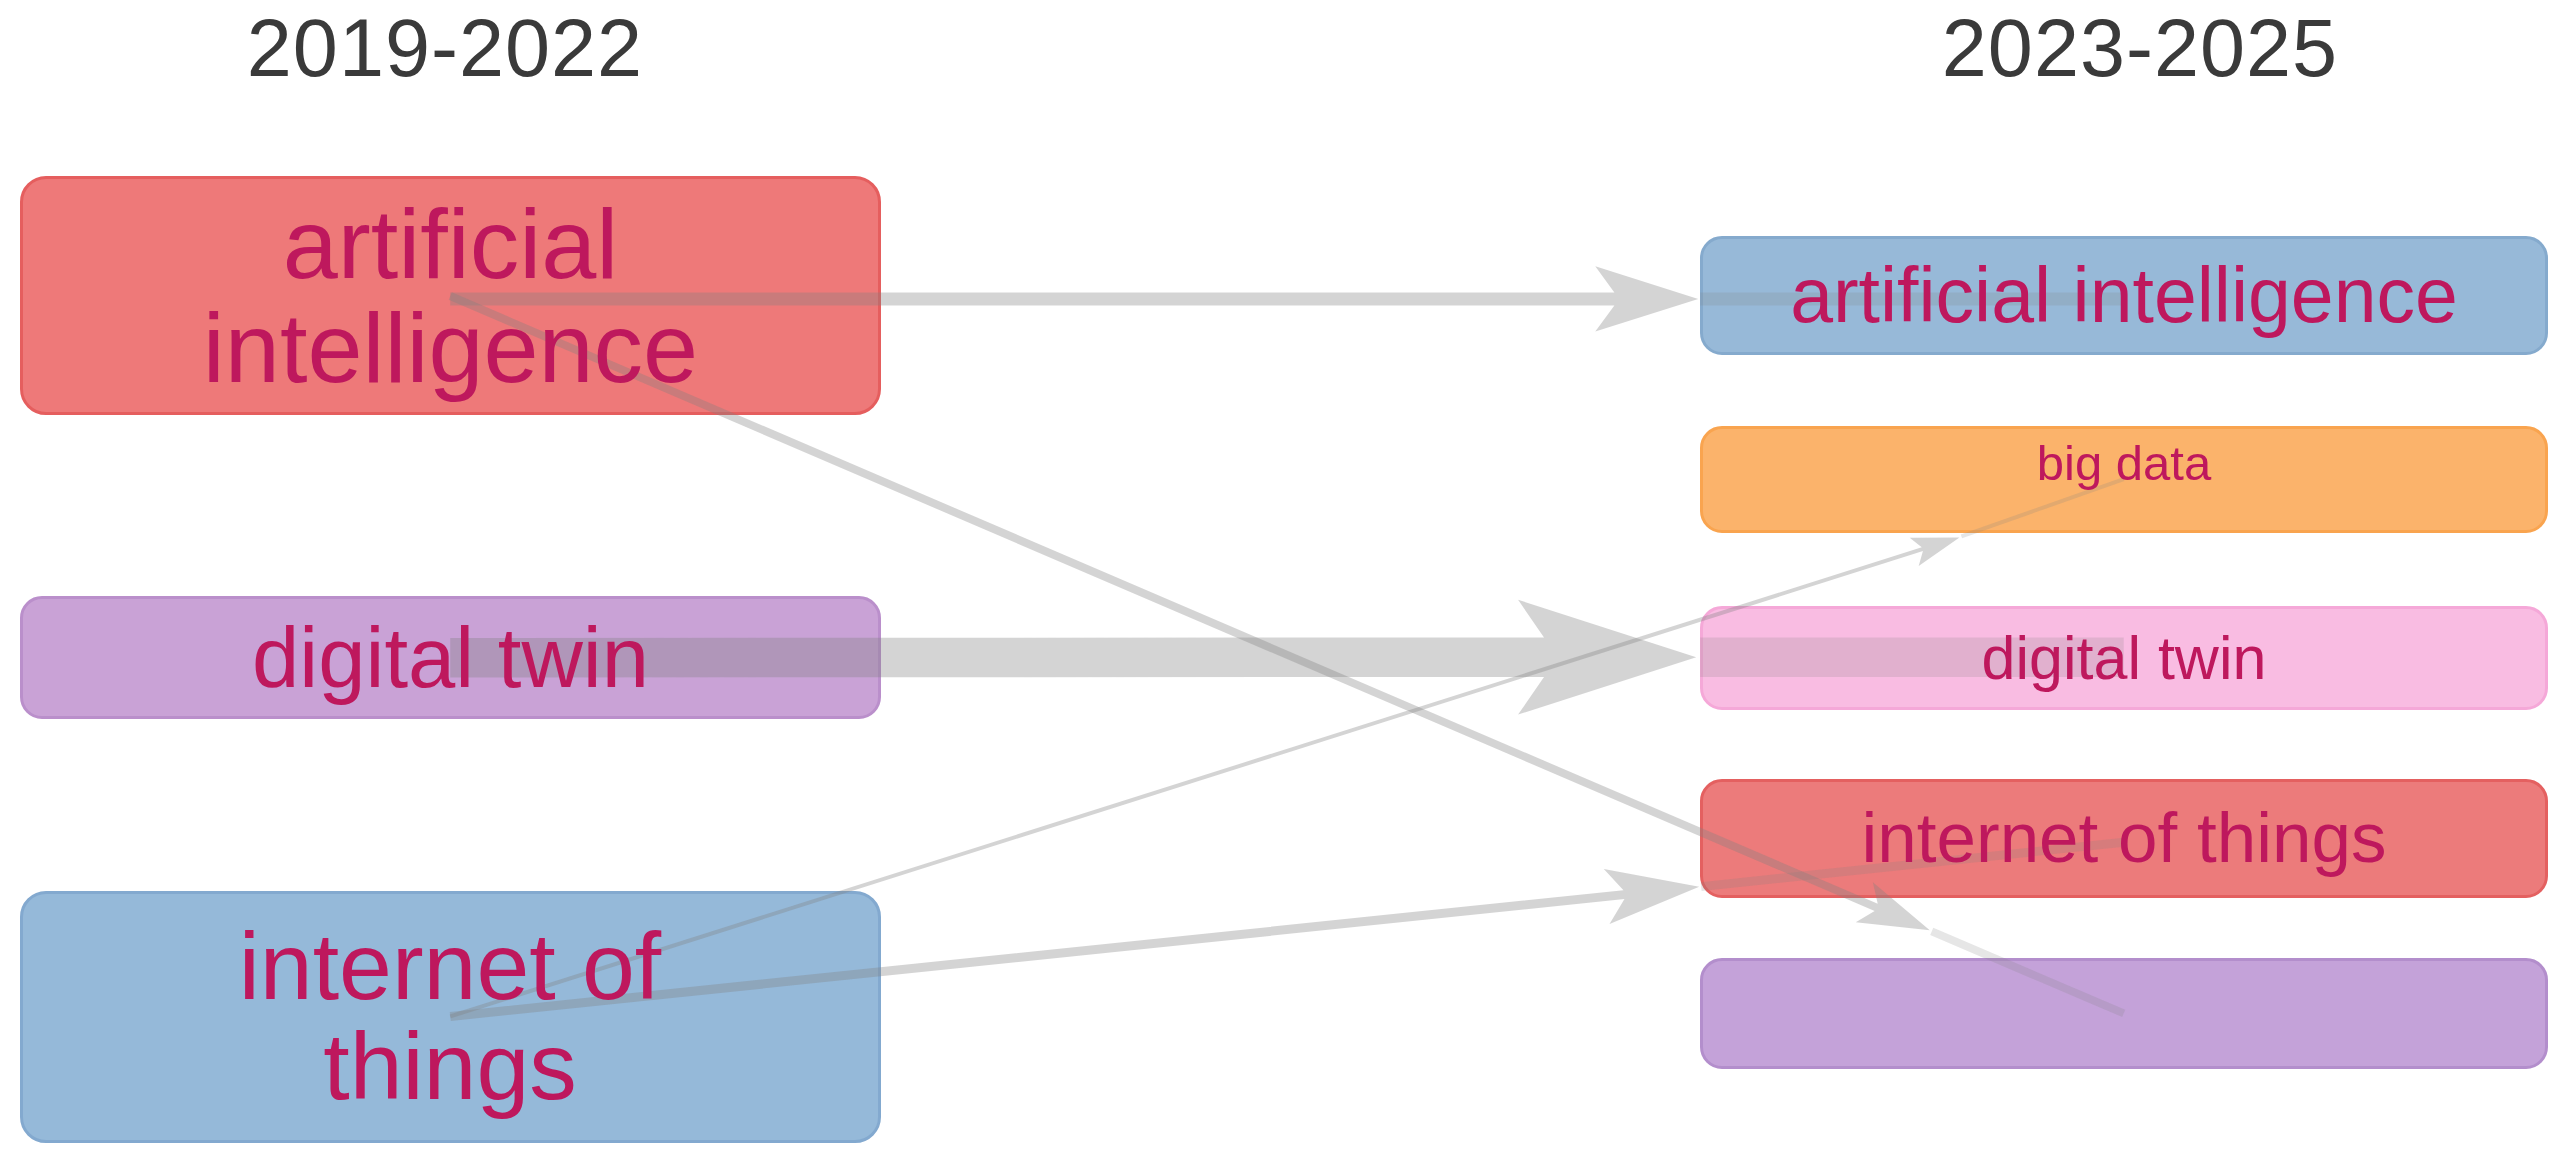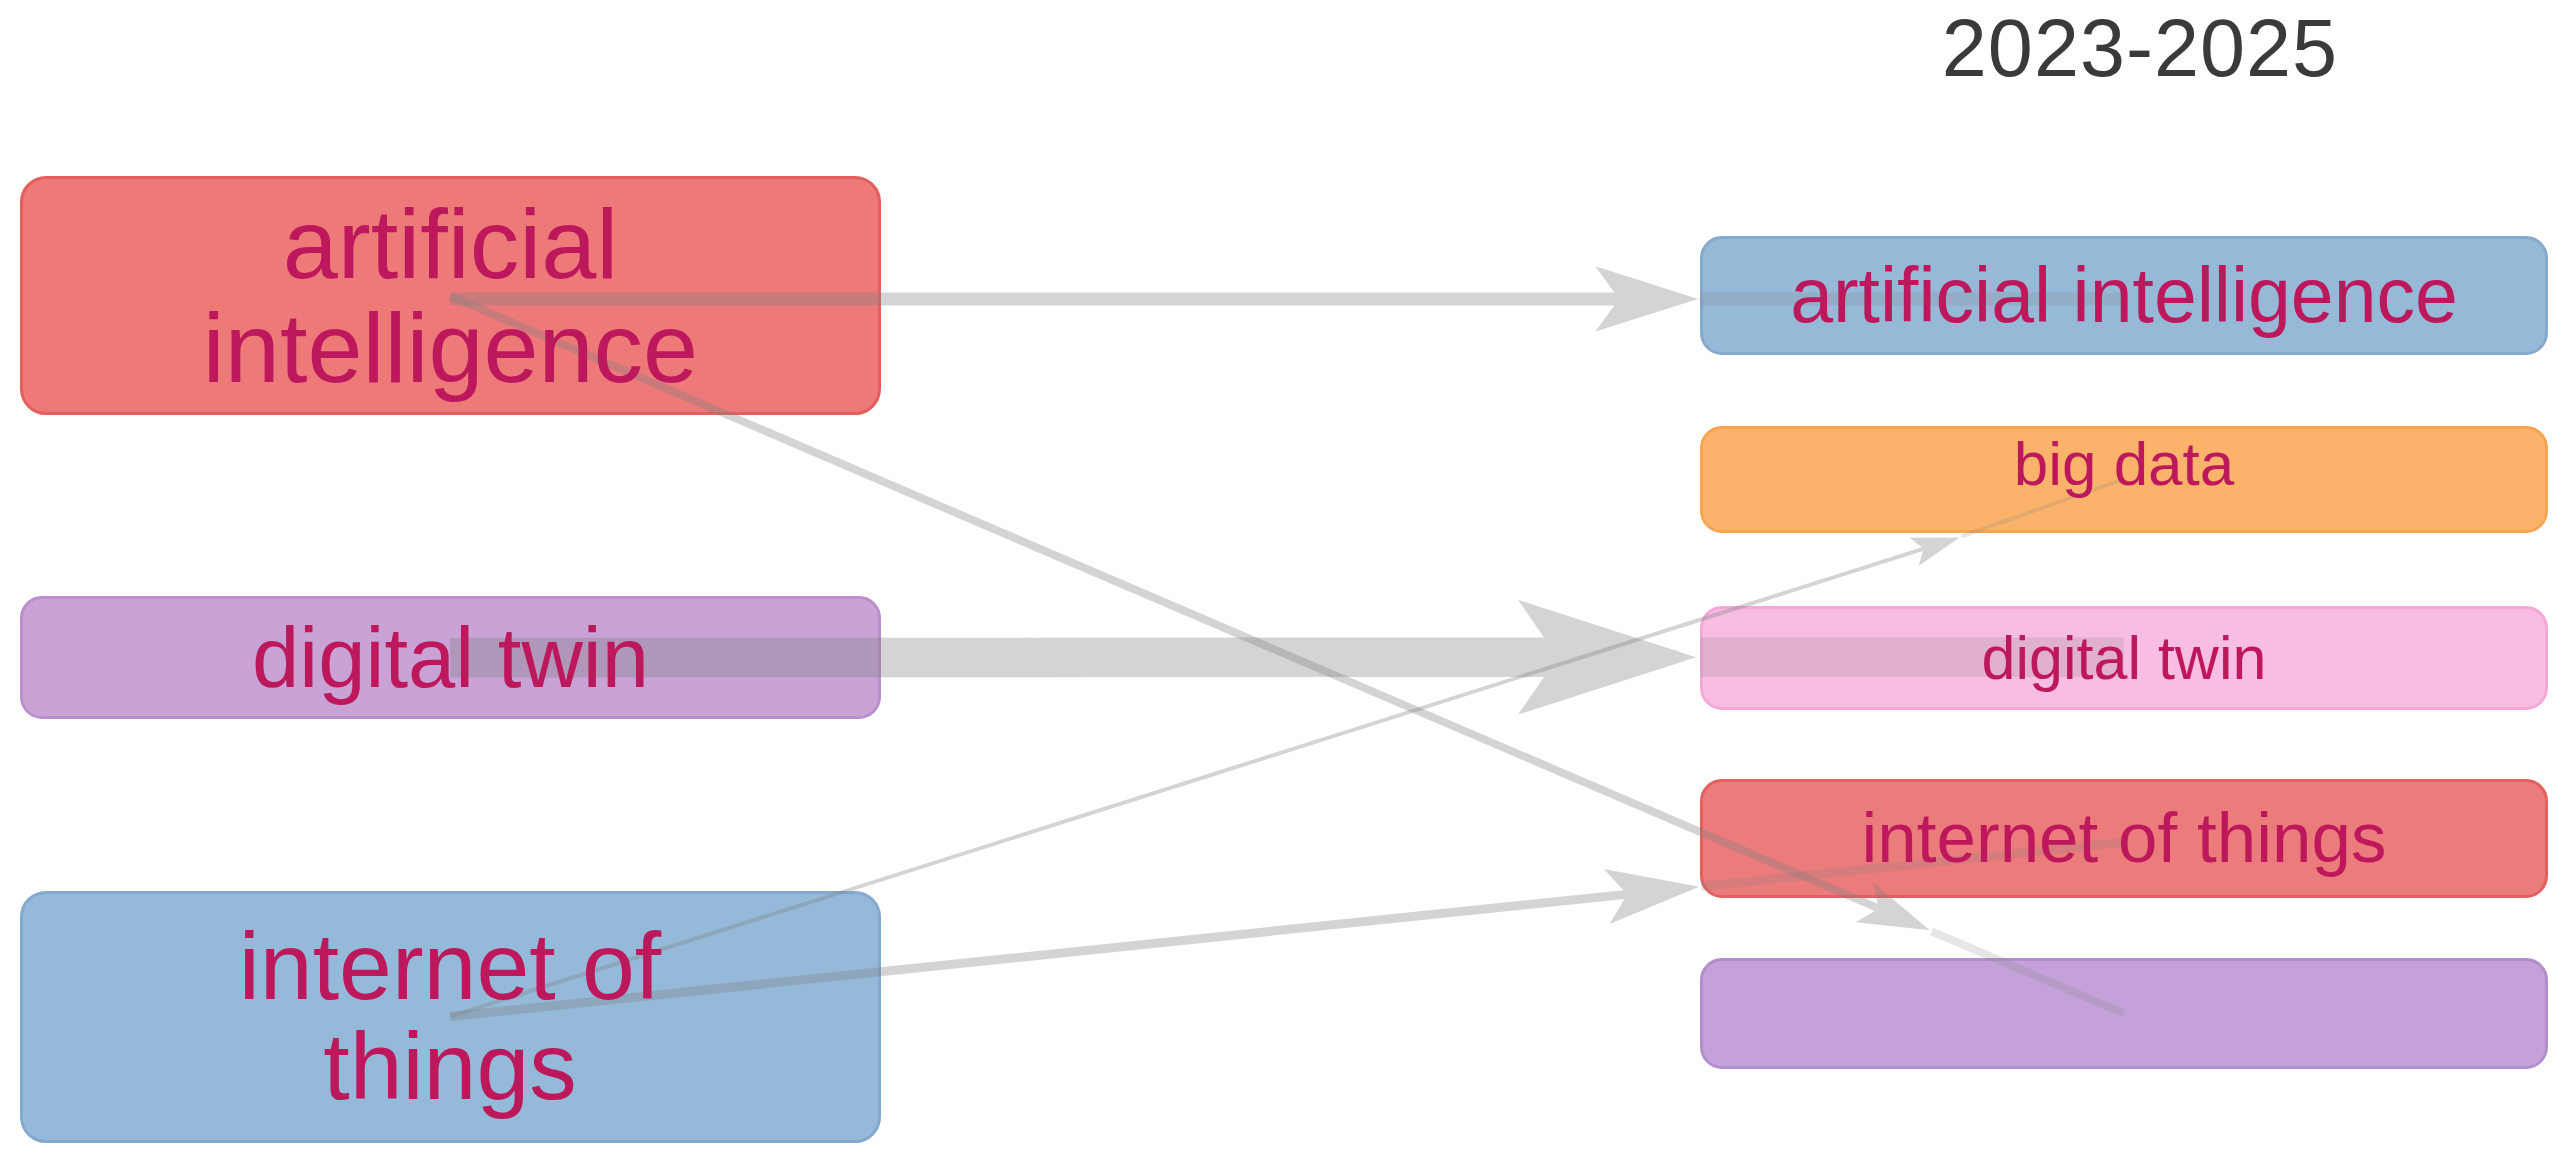--- a/index.html
+++ b/index.html
@@ -45,30 +45,31 @@
     position:absolute;
     display:flex;align-items:center;justify-content:center;
     text-align:center;
     color:#be185d;
     line-height:1.05;
   }
   .lbl-lai {left:134px; top:176px; width:633px; height:239px; font-size:99px;}
   .lbl-ldt {left:20px;  top:596px; width:861px; height:123px; font-size:85px;}
   .lbl-liot{left:173px; top:891px; width:554px; height:252px; font-size:95px;}
   .lbl-rai {left:1700px;top:236px; width:848px; height:119px; font-size:77px;}
-  .lbl-rbd {left:1700px;top:426px; width:848px; height:76px; font-size:62px;}
+  .lbl-rbd {left:1700px;top:426px; width:848px; height:76px; font-size:49px;}
   .lbl-rdt {left:1700px;top:606px; width:848px; height:104px; font-size:61px;}
   .lbl-riot{left:1700px;top:779px; width:848px; height:119px; font-size:71px;}
   .lbl-rsc {left:1700px;top:958px; width:848px; height:111px; font-size:73px;}
 </style>
 </head>
 <body>
 
 <div class="stage">
 
+  <div class="hdr hdr-left">2019-2022</div>
   <div class="hdr hdr-right">2023-2025</div>
 
   <div class="node n-lai"></div>
   <div class="node n-ldt"></div>
   <div class="node n-liot"></div>
   <div class="node n-rai"></div>
   <div class="node n-rbd"></div>
   <div class="node n-rdt"></div>
   <div class="node n-riot"></div>
   <div class="node n-rsc"></div>

